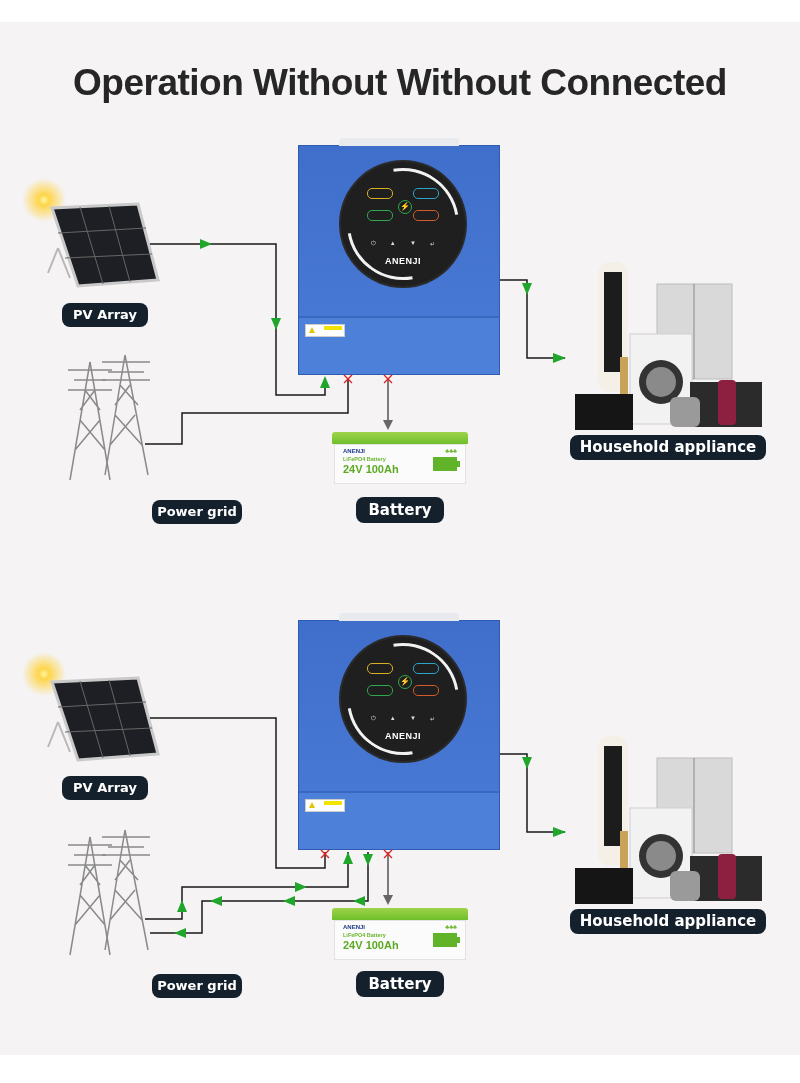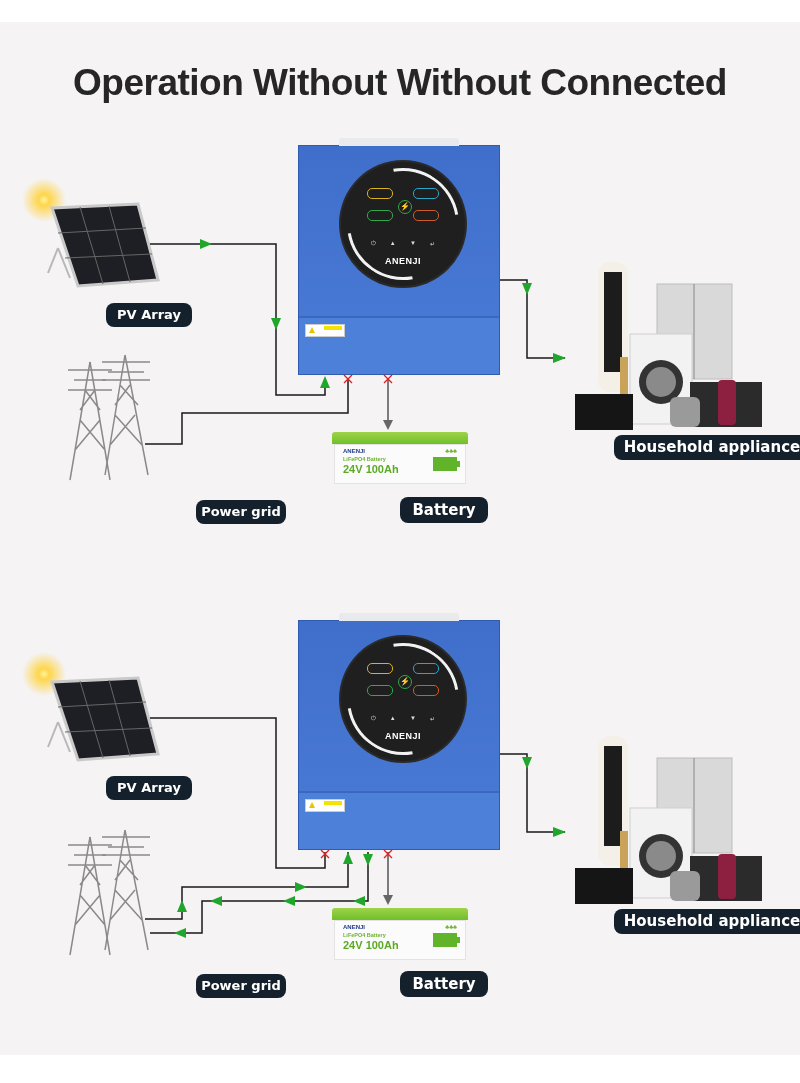--- a/index.html
+++ b/index.html
@@ -1,19 +1,19 @@
 <!DOCTYPE html>
 <html><head>
 <meta charset="utf-8">
 <style>
   html, body { margin:0; padding:0; }
   body { width:800px; height:1083px; background:#ffffff; position:relative; overflow:hidden; font-family:"Liberation Sans", sans-serif; }
   .canvas { position:absolute; left:0; top:22px; width:800px; height:1033px; background:#f5f3f4; }
   .title { position:absolute; left:0; top:62px; width:800px; text-align:center; font-family:"Liberation Sans", sans-serif; font-weight:bold; font-size:37px; color:#262626; letter-spacing:-0.5px; }
-  .label-pill { position:absolute; background:#15202d; color:#fff; font-family:"DejaVu Sans", sans-serif; font-weight:bold; border-radius:8px; text-align:center; white-space:nowrap;margin-left:44px; }
+  .label-pill { position:absolute; background:#15202d; color:#fff; font-family:"DejaVu Sans", sans-serif; font-weight:bold; border-radius:8px; text-align:center; white-space:nowrap; }
   .inverter { position:absolute; left:298px; width:202px; background:linear-gradient(180deg,#3f6fcb 0%,#4a7bd6 100%); border:1px solid #2f5bb0; box-sizing:border-box; }
   .inverter .top-cap { position:absolute; left:40px; top:-8px; width:120px; height:8px; background:#e8eaee; border-radius:3px 3px 0 0; }
   .inverter .lower { position:absolute; left:0; bottom:0; width:100%; height:56px; background:#4d80d8; border-top:2px solid #3a68c0; }
   .inverter .caution { position:absolute; left:6px; top:6px; width:38px; height:11px; background:#fff; border:1px solid #ccc; font-size:4px; }
   .inverter .caution .yel { position:absolute; right:2px; top:1px; width:18px; height:4px; background:#f4e200; }
   .inverter .caution .tri { position:absolute; left:3px; top:2px; width:0; height:0; border-left:3px solid transparent; border-right:3px solid transparent; border-bottom:6px solid #e5c400; }
   .dial { position:absolute; left:42px; top:16px; width:124px; height:124px; border-radius:50%; background:#1f1f1f; box-shadow:0 0 0 2px #2a2a2a; }
   .dial .ring { position:absolute; inset:6px; border-radius:50%; border:3px solid #f2f2f2; border-left-color:transparent; border-right-color:transparent; transform:rotate(35deg); }
   .dial .screen { position:absolute; left:26px; top:24px; width:72px; height:44px; }
   .dial .box { position:absolute; width:24px; height:9px; border-radius:5px; border:1px solid; }

